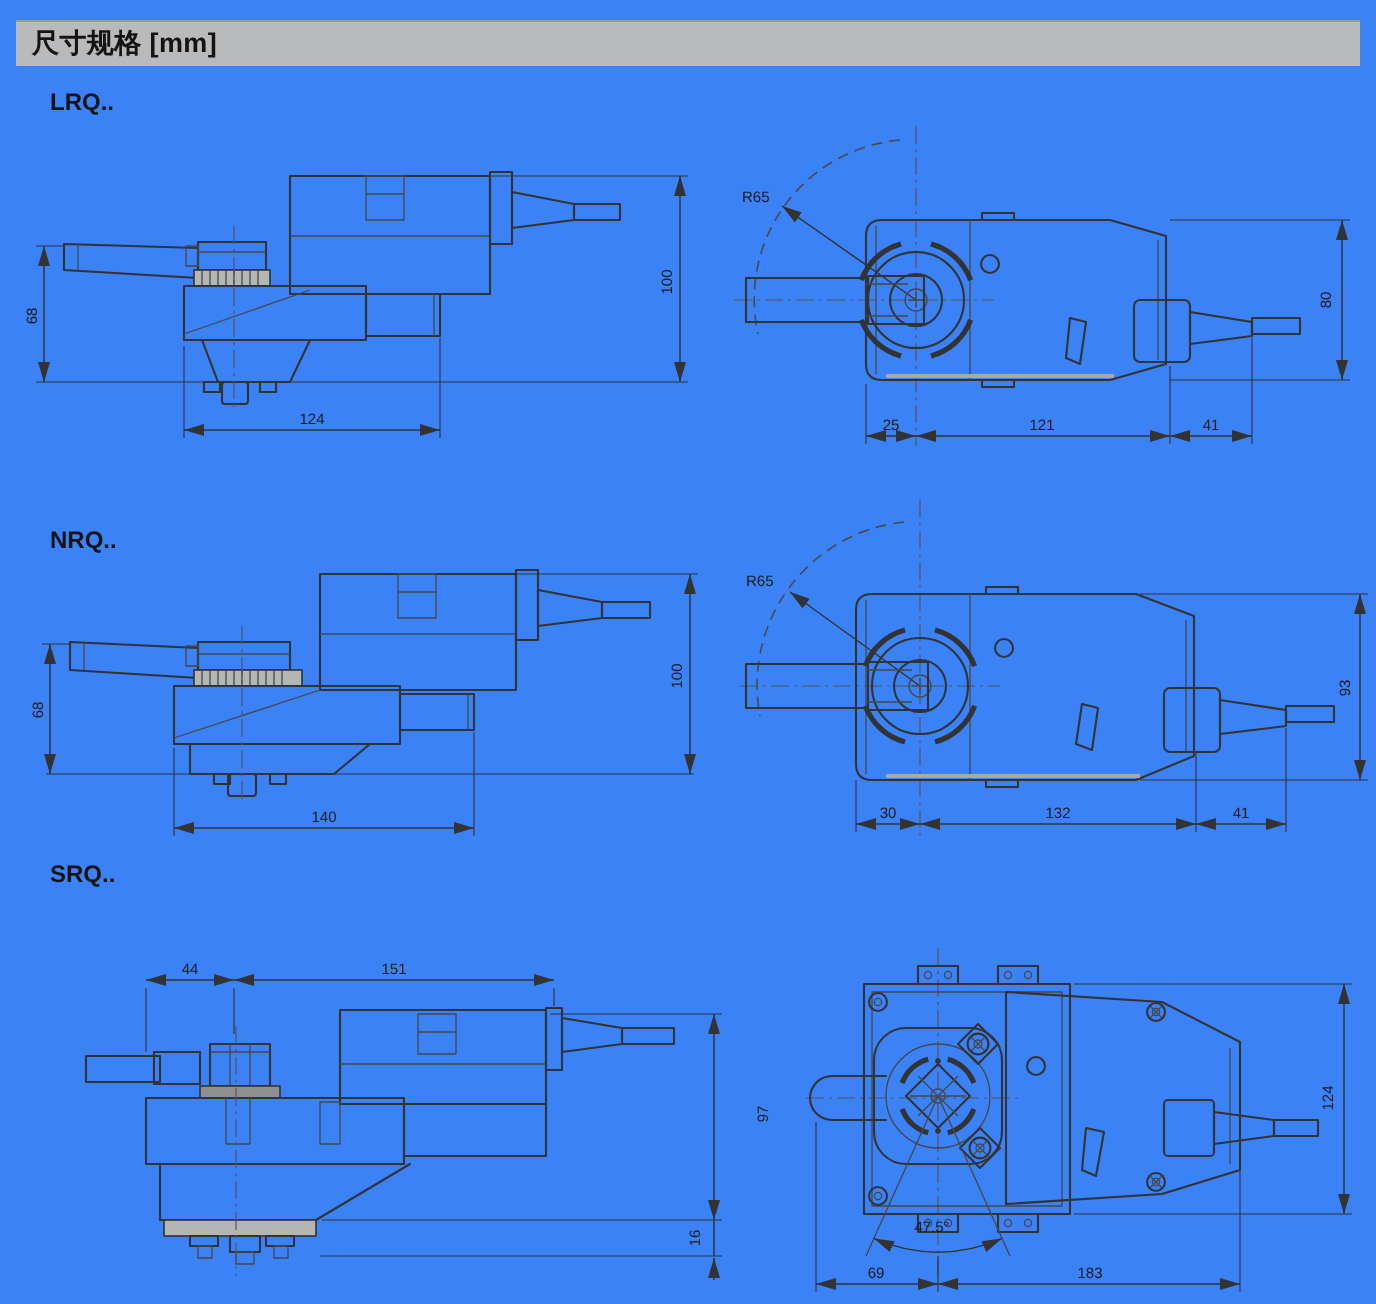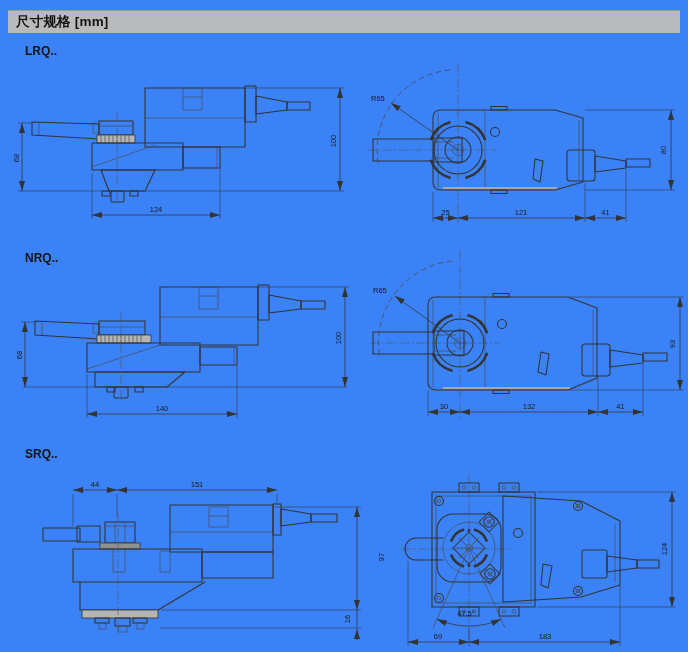--- a/index.html
+++ b/index.html
@@ -3,21 +3,21 @@
 <meta charset="utf-8">
 <style>
   html,body{margin:0;padding:0;background:#fff;}
   .page{position:relative;width:688px;height:652px;background:#3b82f6;overflow:hidden;
         font-family:"Liberation Sans",sans-serif;color:#111;}
   .header-bar{position:absolute;left:8px;top:10px;width:672px;height:22px;
         background:var(--header-bar,#b9babc);border-top:1px solid #9a9a9e;
         display:flex;align-items:center;}
   .header-title{font-size:13.5px;font-weight:bold;color:#141414;padding-left:8px;letter-spacing:.2px;}
   .series-label{position:absolute;left:25px;font-size:12px;font-weight:bold;color:#141414;}
-  #lbl-lrq{top:44px;} #lbl-nrq{top:251px;} #lbl-srq{top:447px;}
+  #lbl-lrq{top:44px;} #lbl-nrq{top:263px;} #lbl-srq{top:430px;}
   svg{position:absolute;overflow:visible;}
   .ln{fill:none;stroke:var(--line,#333);stroke-width:1.05;stroke-linejoin:round;stroke-linecap:round;}
   .tn{fill:none;stroke:#474747;stroke-width:.65;stroke-linejoin:round;}
   .th{fill:none;stroke:var(--line,#333);stroke-width:2.6;}
   .dim{fill:none;stroke:var(--line,#333);stroke-width:.75;}
   .ext{fill:none;stroke:var(--line,#333);stroke-width:.55;}
   .cl{fill:none;stroke:#555;stroke-width:.6;stroke-dasharray:9 2.5 1.5 2.5;}
   .dsh{fill:none;stroke:#4a4a4a;stroke-width:.8;stroke-dasharray:5.5 3.5;}
   .gfill{fill:var(--plate-fill,#b5b5b5);stroke:#333;stroke-width:.8;}
   .wfill{fill:var(--metal-fill,#8f8f8f);stroke:#333;stroke-width:.8;}

